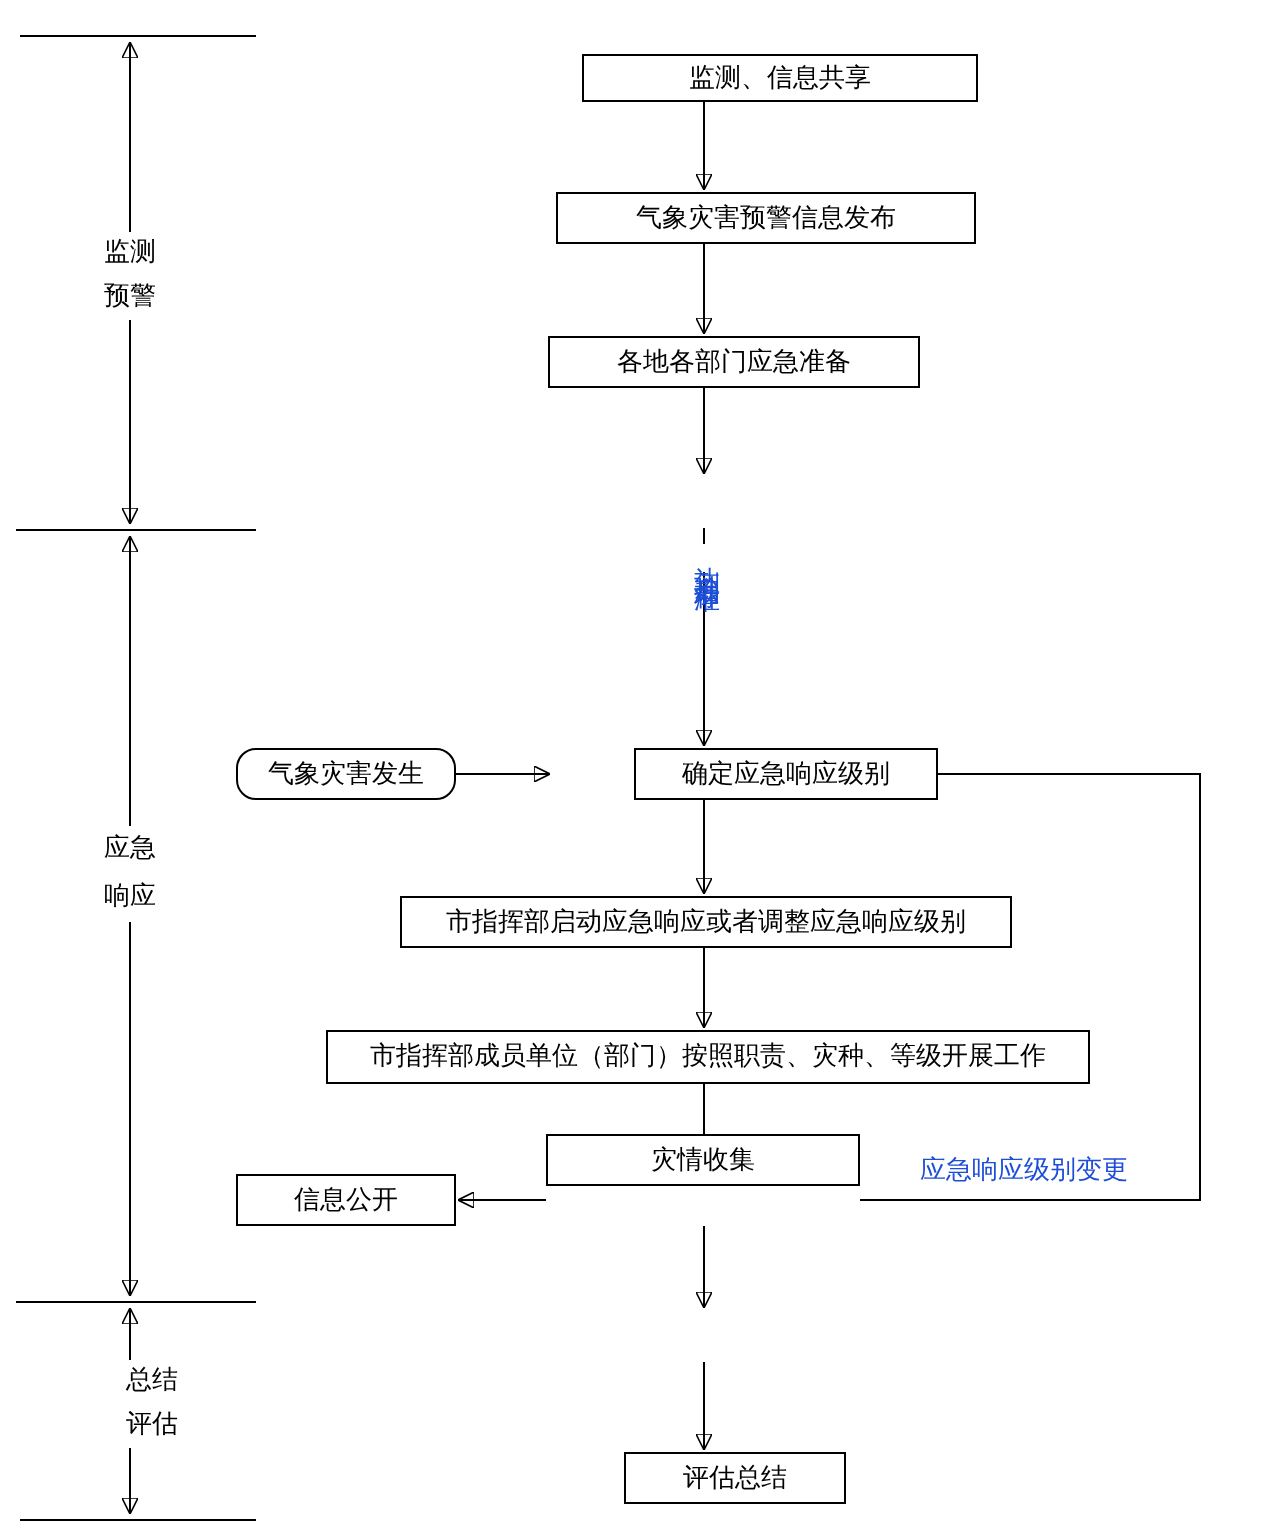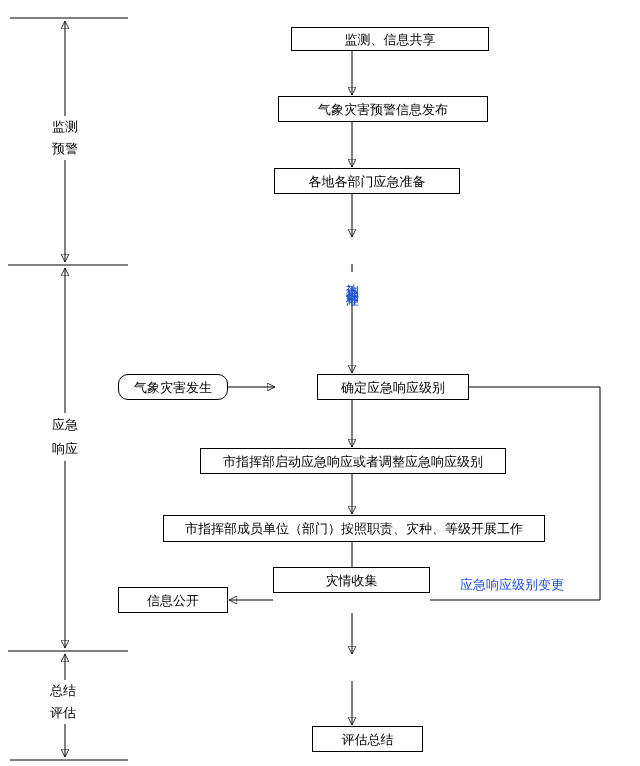--- a/index.html
+++ b/index.html
@@ -101,21 +101,21 @@
     <line class="arrow-end" x1="228" y1="387" x2="275" y2="387"></line>
     <line class="arrow-end" x1="273" y1="600" x2="229" y2="600"></line>
 
     <path class="arrow-end" d="M430,600 L600,600 L600,387 L429,387"></path>
   </svg>
 
   <div class="phase-label" style="left:45px; top:116px;">监测
 预警</div>
   <div class="phase-label" style="left:45px; top:413px; line-height:24px;">应急
 响应</div>
-  <div class="phase-label" style="left:43px; top:680px;">总结
+  <div class="phase-label" style="left:56px; top:680px;">总结
 评估</div>
 
   <div class="node" style="left:252px; top:27px; width:198px; height:24px;margin-left:39px;">监测、信息共享</div>
   <div class="node" style="left:246px; top:96px; width:210px; height:26px;margin-left:32px;">气象灾害预警信息发布</div>
   <div class="node" style="left:274px; top:168px; width:186px; height:26px;">各地各部门应急准备</div>
   <div class="node" style="left:276px; top:374px; width:152px; height:26px;margin-left:41px;">确定应急响应级别</div>
   <div class="node" style="left:163px; top:515px; width:382px; height:27px;">市指挥部成员单位（部门）按照职责、灾种、等级开展工作</div>
   <div class="node" style="left:200px; top:448px; width:306px; height:26px;">市指挥部启动应急响应或者调整应急响应级别</div>
   <div class="node" style="left:273px; top:567px; width:157px; height:26px;">灾情收集</div>
   <div class="node" style="left:312px; top:726px; width:111px; height:26px;">评估总结</div>

